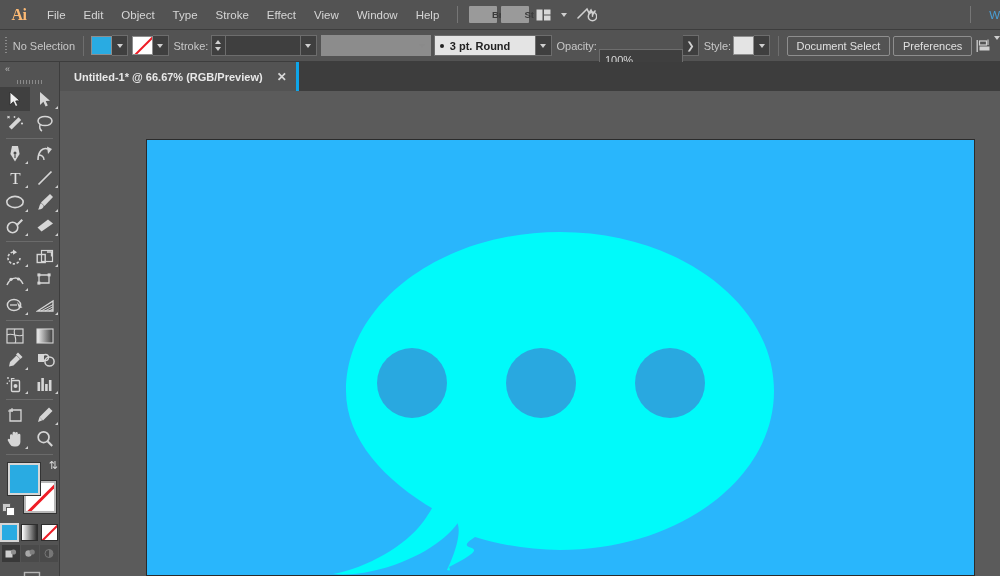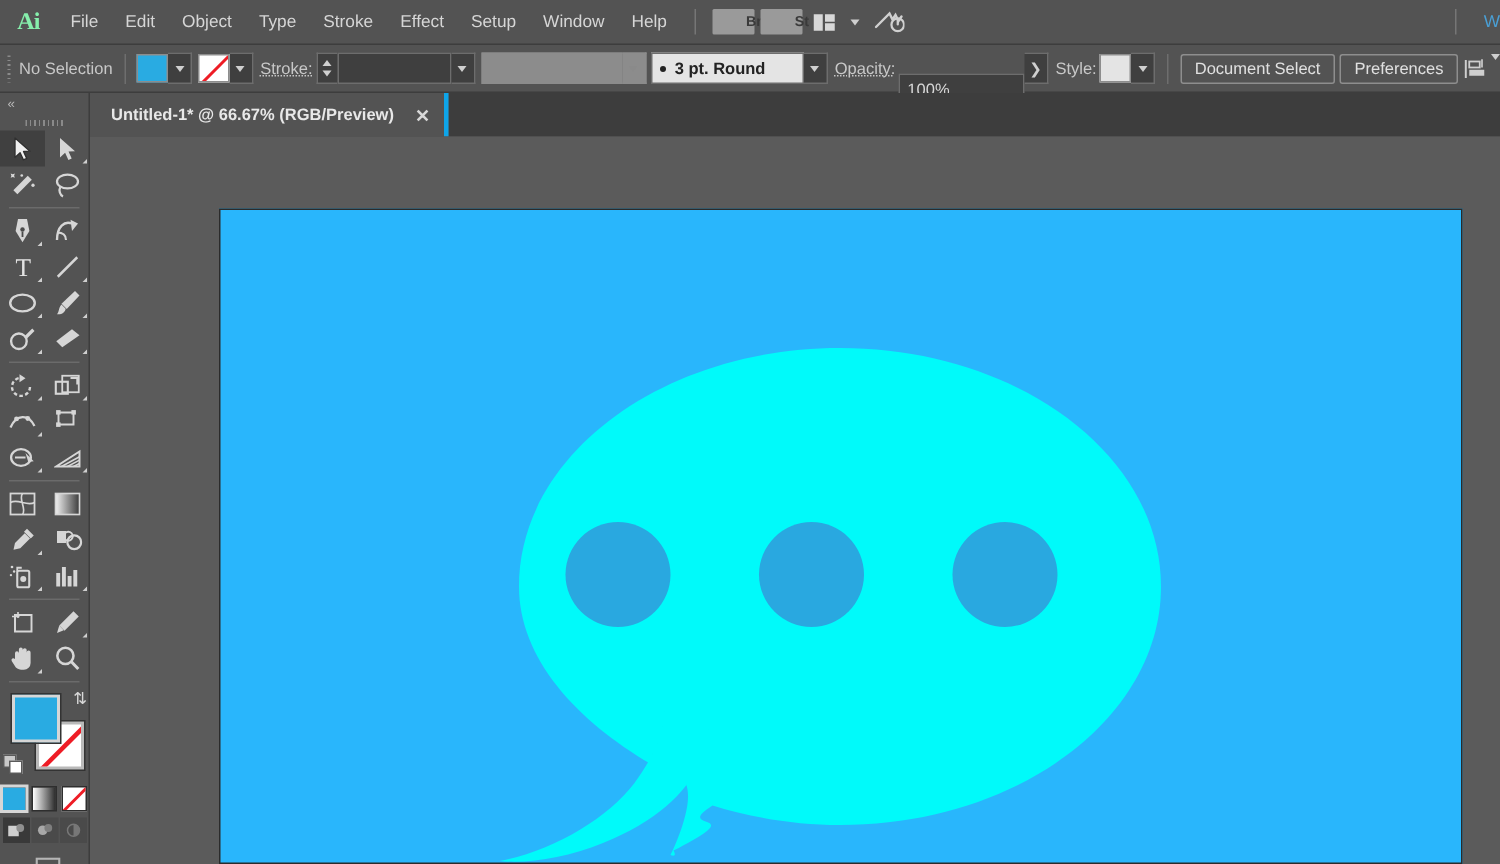--- a/index.html
+++ b/index.html
@@ -14,21 +14,21 @@
   
   .menubar {
     position: absolute; left: 0; top: 0; width: 1000px; height: 30px;
     background: #535353;
     display: flex; align-items: center;
     border-bottom: 1px solid #3d3d3d;
   }
   .ai-logo {
     width: 38px; height: 30px;
     display: flex; align-items: center; justify-content: center;
-    color: #86efac; font-size: 16px; font-weight: bold;
+    color: #fdba74; font-size: 16px; font-weight: bold;
     font-family: "Liberation Serif", serif;
     letter-spacing: -0.5px;
   }
   .menu-item {
     padding: 0 9px; height: 30px; line-height: 30px;
     color: #d6d6d6; font-size: 11.5px; white-space: nowrap;
   }
   .mb-sep {
     width: 1px; height: 17px; background: #767676; margin: 0 9px;
   }
@@ -57,21 +57,21 @@
     background: #535353;
     display: flex; align-items: center;
     border-bottom: 1px solid #3d3d3d;
     font-size: 11px; color: #d2d2d2;
   }
   .grip {
     width: 5px; height: 18px; margin: 0 6px 0 5px;
     background-image: repeating-linear-gradient(to bottom, #8a8a8a 0 1px, transparent 1px 3px);
   }
   .cb-label { color: #c8c8c8; font-size: 11px; white-space: nowrap; }
-  .cb-label.u { text-decoration: underline; text-decoration-style: dotted; }
+  .cb-label.u { text-decoration-style: dotted; }
   .cb-sep { width: 1px; height: 20px; background: #6e6e6e; margin: 0 8px; }
 
   .swatch-box {
     width: 21px; height: 19px; border: 1px solid #8d8d8d; background: #29abe2;
   }
   .swatch-none {
     width: 21px; height: 19px; border: 1px solid #8d8d8d; background: #fff;
     position: relative; overflow: hidden;
   }
   .swatch-none::after {
@@ -229,21 +229,21 @@
 
   <div class="menubar">
     <div class="ai-logo">Ai</div>
 
     <div class="menu-item">File</div>
     <div class="menu-item">Edit</div>
     <div class="menu-item">Object</div>
     <div class="menu-item">Type</div>
     <div class="menu-item">Stroke</div>
     <div class="menu-item">Effect</div>
-    <div class="menu-item">Setup</div>
+    <div class="menu-item">View</div>
     <div class="menu-item">Window</div>
     <div class="menu-item">Help</div>
 
     <div class="mb-sep"></div>
 
     <div class="mb-btn">Br</div>
     <div class="mb-btn">St</div>
 
     <div class="mb-icon">
       <svg width="15" height="12" viewBox="0 0 15 12">

